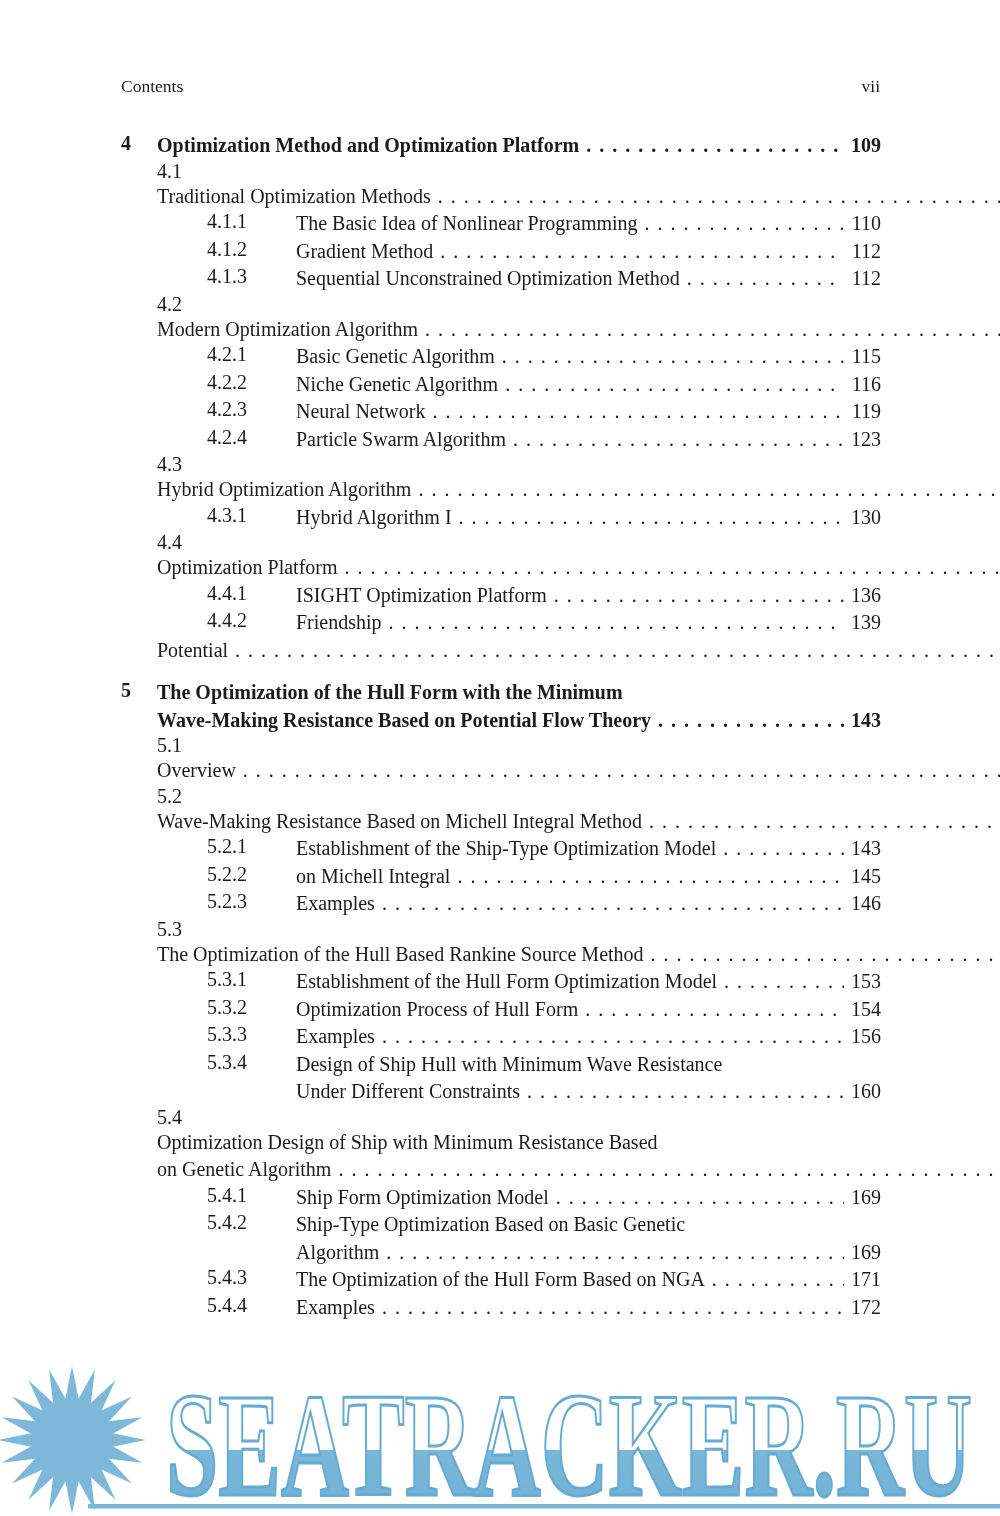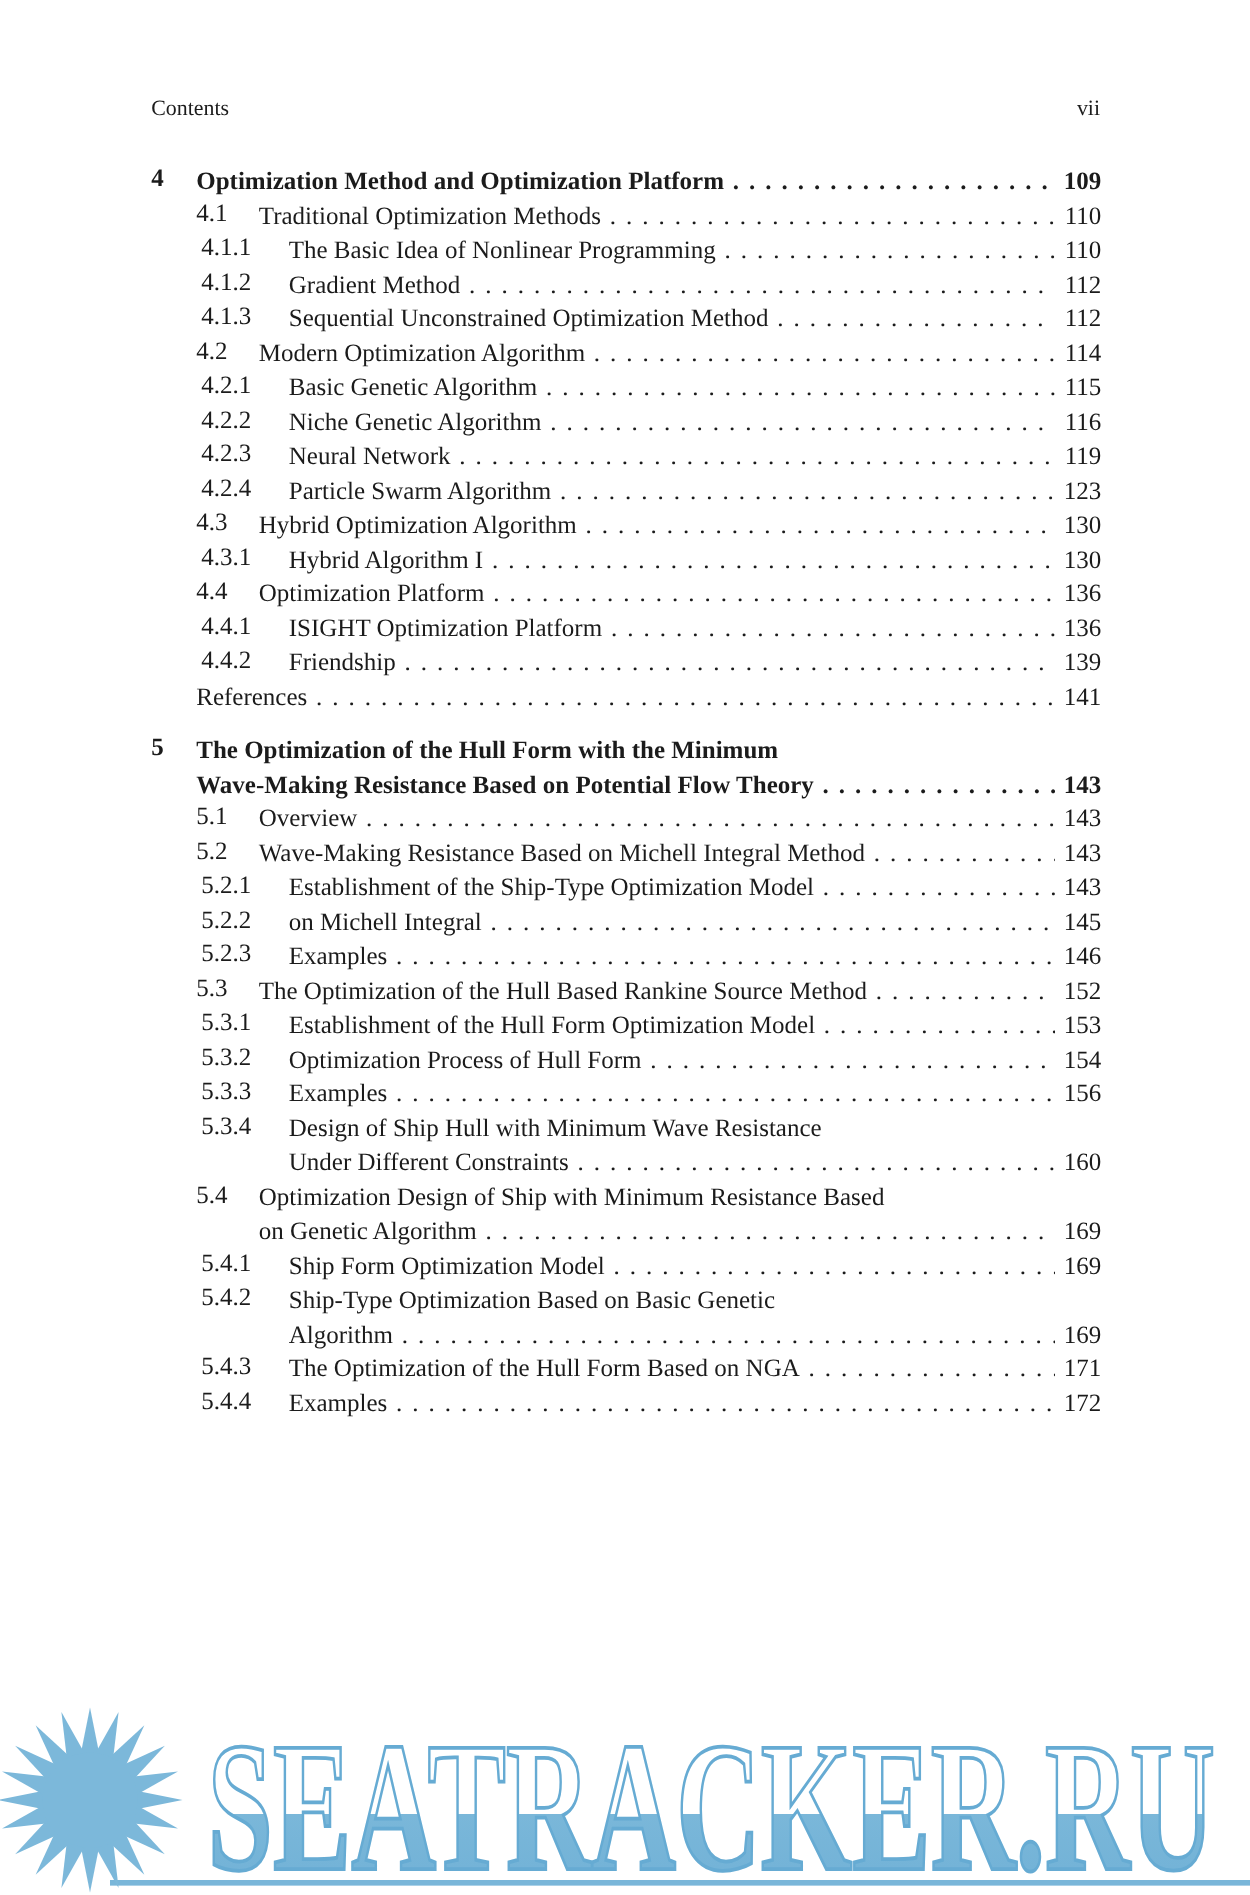--- a/index.html
+++ b/index.html
@@ -29,23 +29,23 @@
     top: 132px;
     left: 121px;
     width: 760px;
     font-size: 20px;
   }
   .toc-entry { display: flex; align-items: flex-start; }
   .toc-entry.bold { font-weight: bold; }
   .toc-entry.gap { margin-top: 15px; }
   .num { flex: none; }
   .level-0 > .num { width: 36px; }
-  .level-1 { margin-left: 36px; }
+  .level-1 { margin-left: 36px; flex-direction: column; }
   .level-1 > .num { width: 50px; }
-  .level-2 { margin-left: 40px; }
+  .level-2 { margin-left: 86px; gap: 19px; }
   .level-2 > .num { width: 70px; }
   .entry-body { flex: 1 1 auto; min-width: 0; }
   .entry-line { display: flex; align-items: baseline; line-height: 27.5px; }
   .title { white-space: nowrap; }
   .leader {
     flex: 1 1 auto;
     overflow: hidden;
     white-space: nowrap;
     margin-left: 7px;
     margin-right: 3px;
@@ -220,21 +220,21 @@
           <div class="entry-line">
             <span class="title">Friendship</span>
             <span class="leader"></span>
             <span class="pgnum">139</span>
           </div>
         </div>
       </div>
       <div class="toc-entry level-1">
         <div class="entry-body">
           <div class="entry-line">
-            <span class="title">References</span>
+            <span class="title">Potential</span>
             <span class="leader"></span>
             <span class="pgnum">141</span>
           </div>
         </div>
       </div>
       <div class="toc-entry level-0 bold gap">
         <span class="num">5</span>
         <div class="entry-body">
           <div class="entry-line">
             <span class="title">The Optimization of the Hull Form with the Minimum</span>

